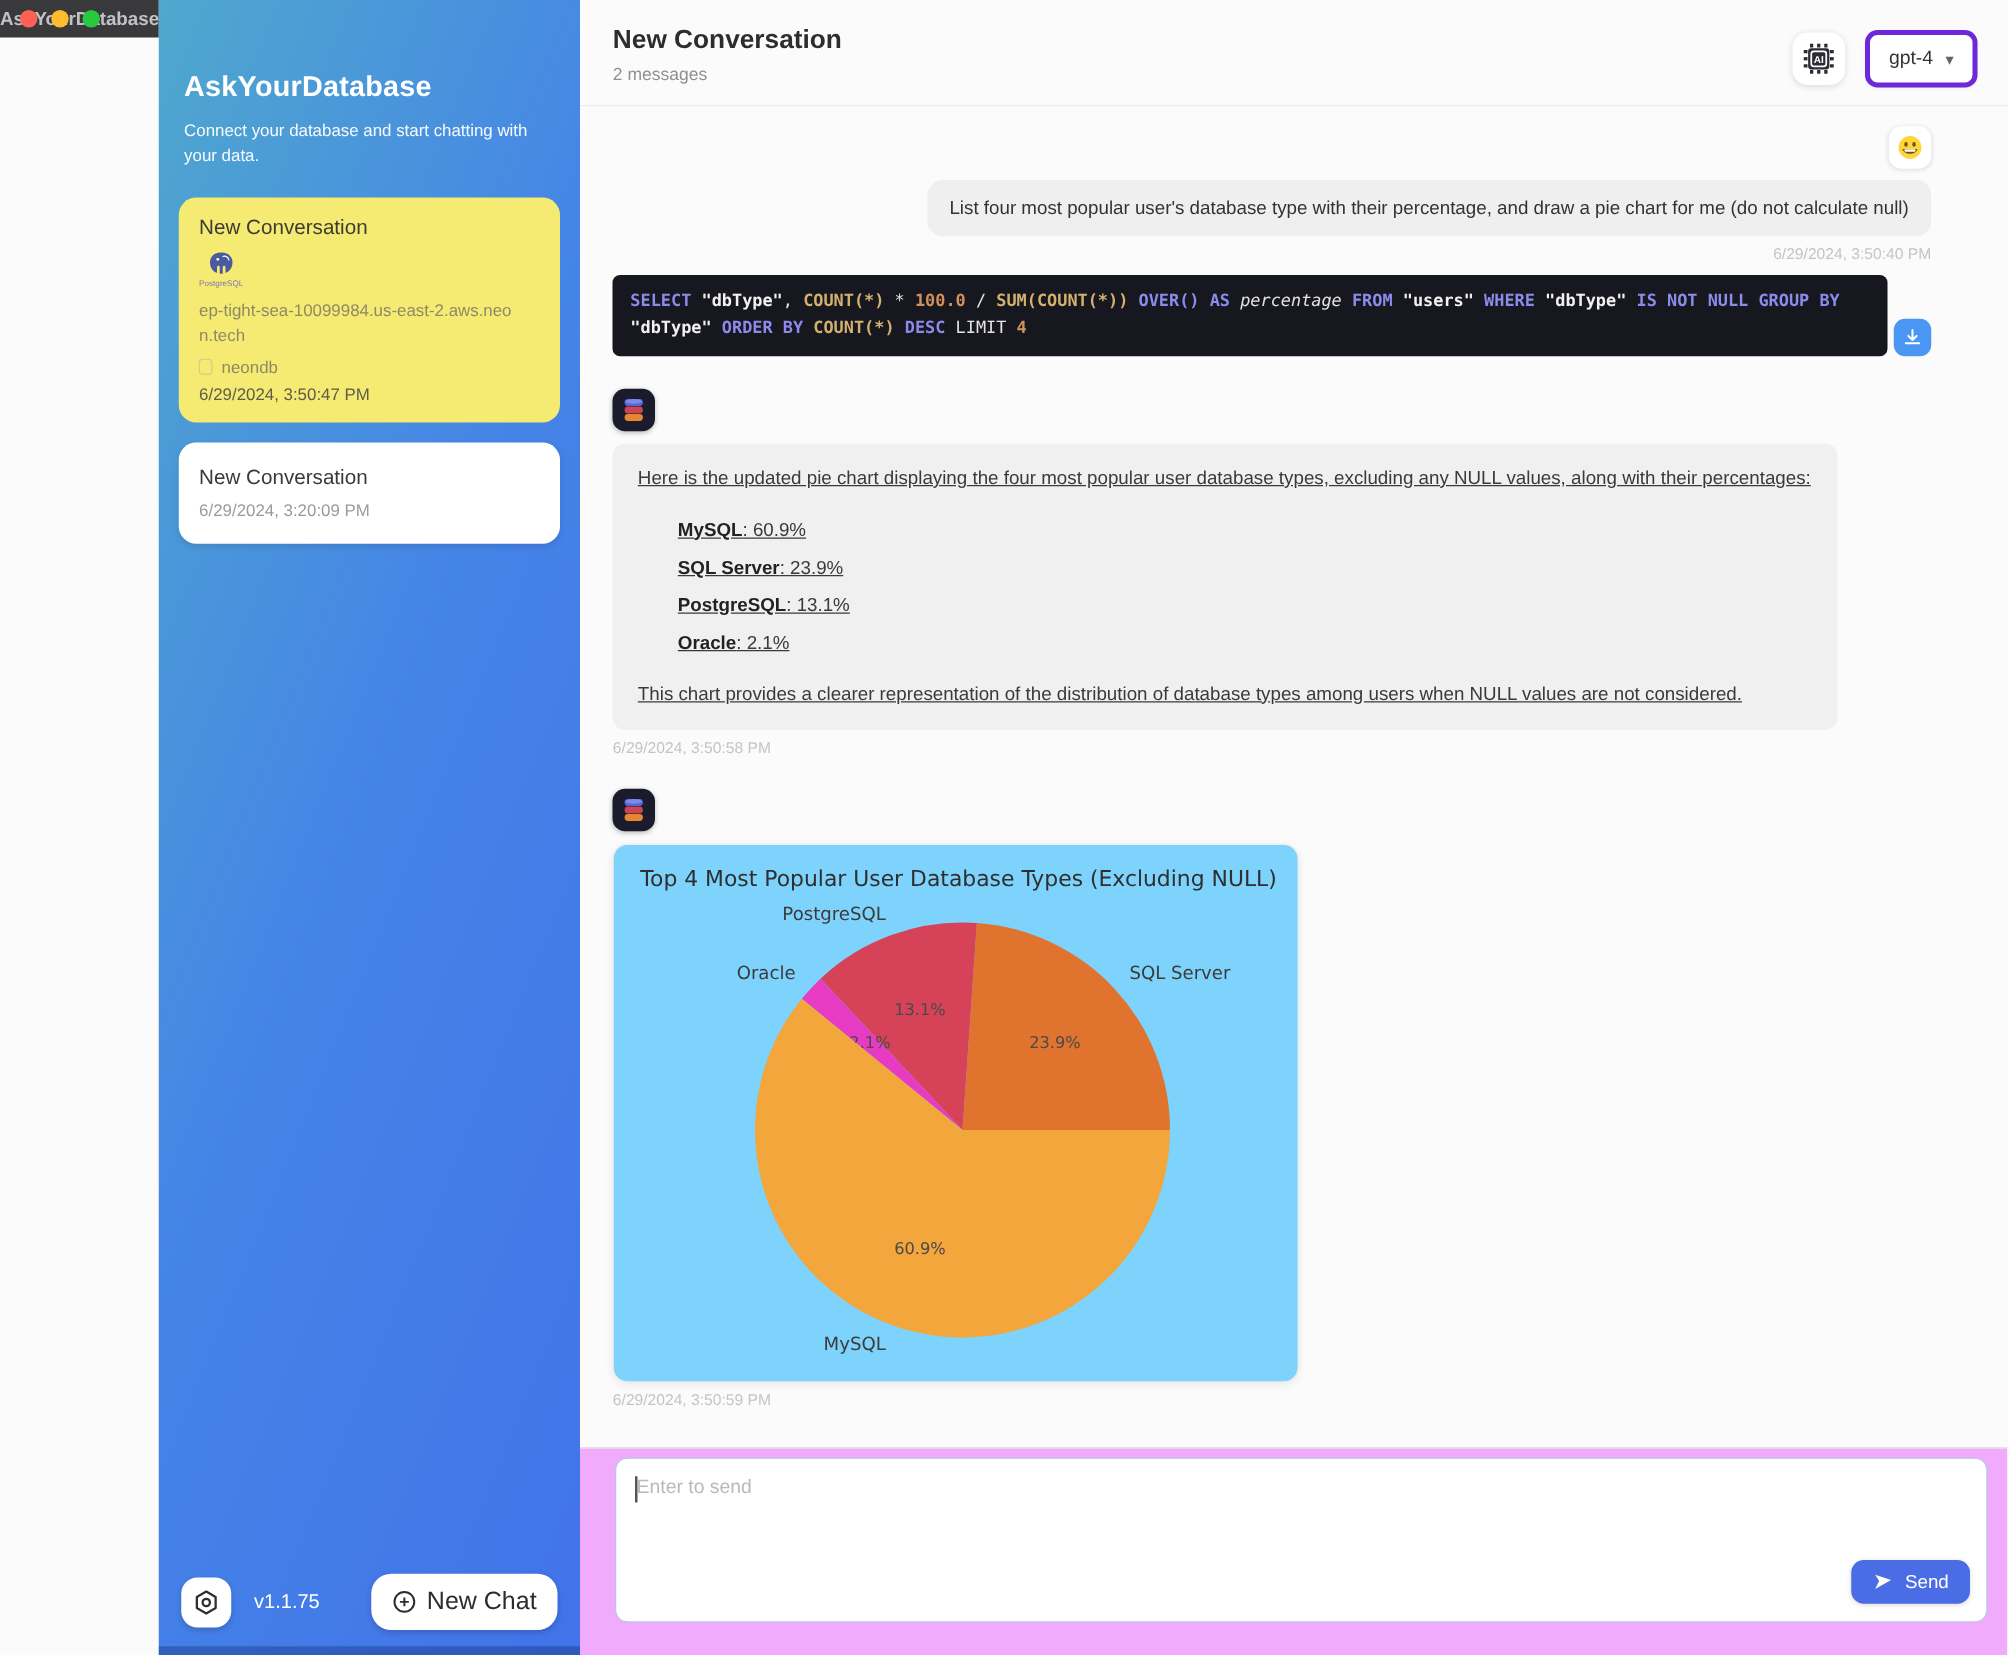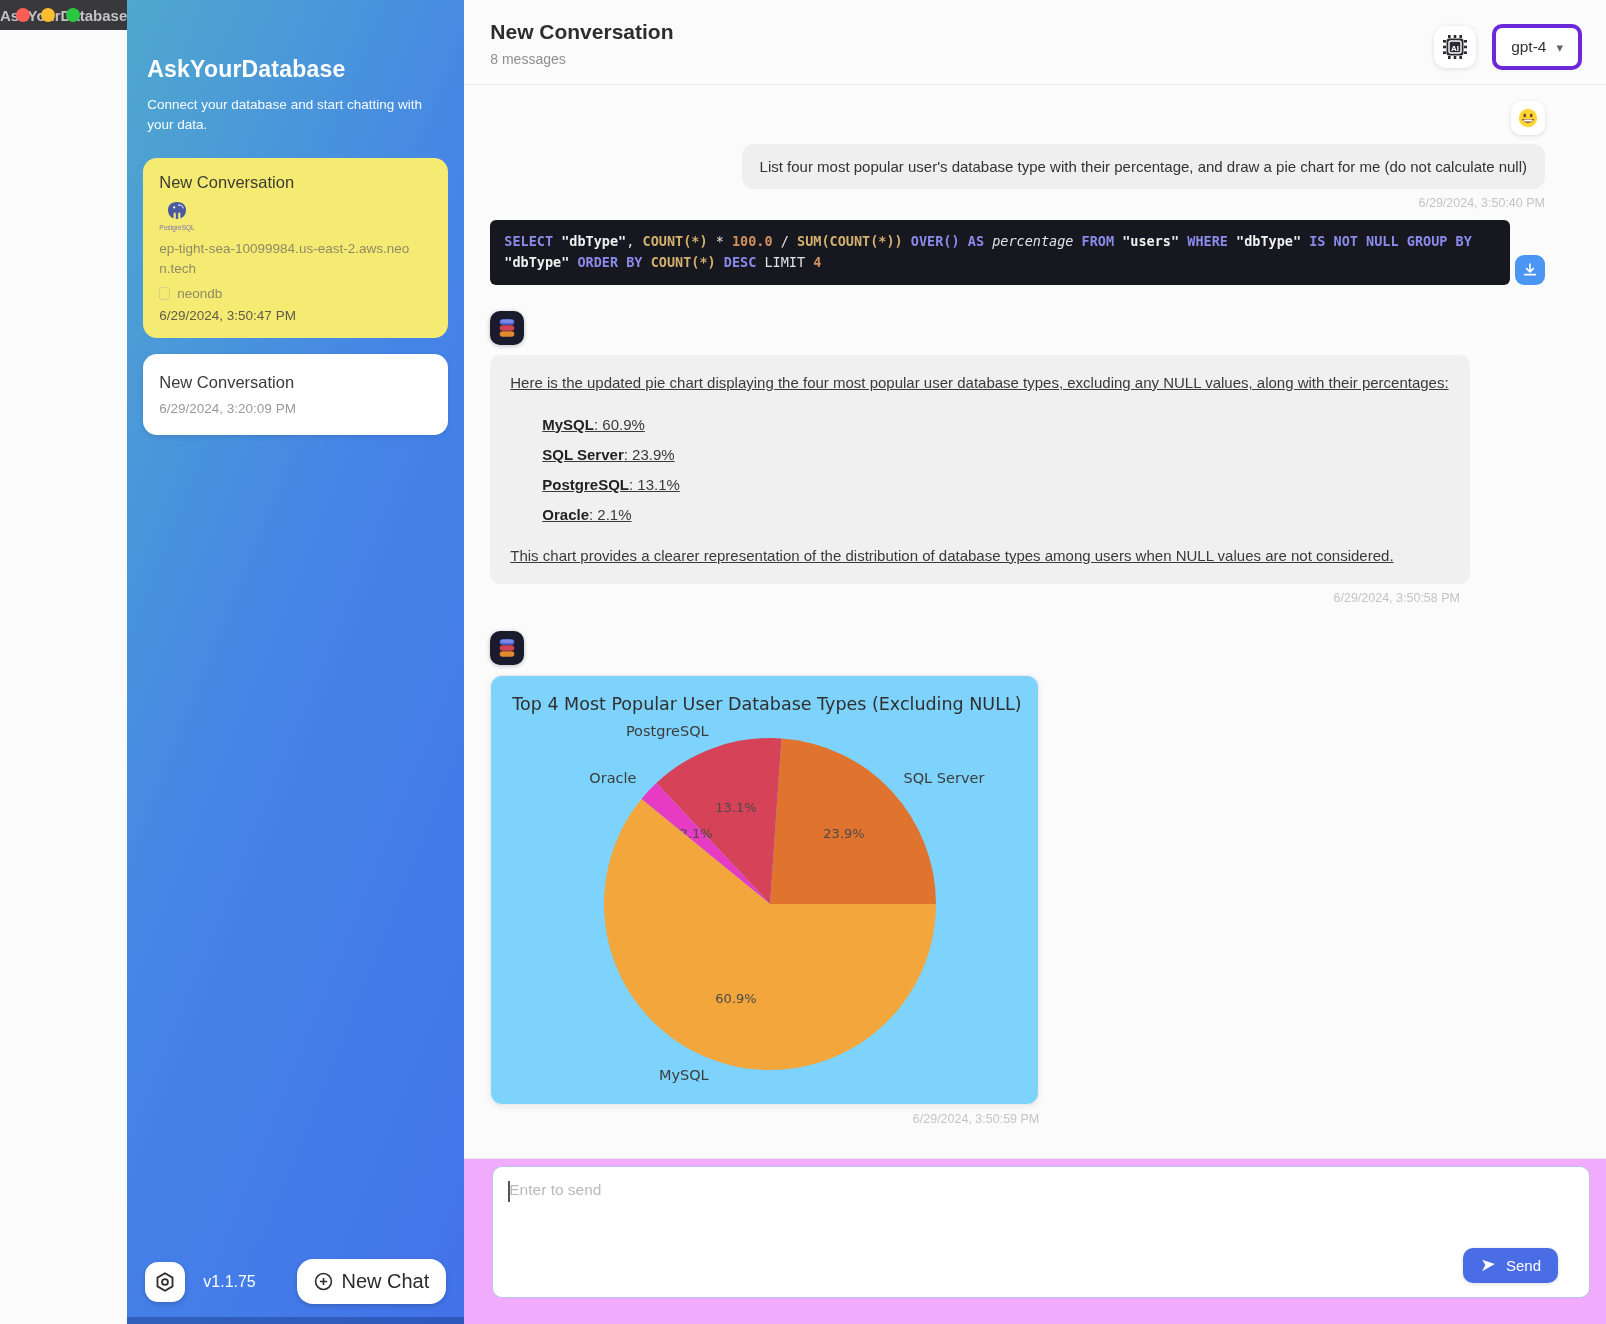--- a/index.html
+++ b/index.html
@@ -59,21 +59,21 @@
 
   
   .chat { padding:16px 61px 0 26px; }
   .row-right { display:flex; flex-direction:column; align-items:flex-end; }
   .avatar { width:34px; height:34px; border-radius:10px; display:flex; align-items:center; justify-content:center; }
   .avatar.user { background:#fff; box-shadow:0 1px 4px rgba(0,0,0,.12); }
   .avatar.bot  { background:#1b1b2e; box-shadow:0 1px 4px rgba(0,0,0,.25); margin-bottom:10px; }
   .user-bubble { margin-top:9px; background:#efeff0; border-radius:12px; padding:14px 18px;
                  font-size:15px; color:#333; max-width:940px; }
   .msg-ts { font-size:12.5px; color:#c4c4c4; margin-top:7px; }
-  .ts-right { text-align:right; }
+  .ts-right { }
 
   .code-row { display:flex; align-items:flex-start; margin-top:10px; }
   .codeblock { flex:1; background:#17171f; border-radius:6px; padding:11px 14px;
                font-family:"DejaVu Sans Mono", monospace; font-size:13.5px; line-height:1.58;
                white-space:pre-wrap; word-break:break-word; }
   .tok-kw{color:#8b8bec;font-weight:bold} .tok-fn{color:#d2b16d;font-weight:bold}
   .tok-num{color:#d2915c;font-weight:bold} .tok-str{color:#f1f1f1;font-weight:bold}
   .tok-pl{color:#e3e3e3} .tok-op{color:#e3e3e3} .tok-id{color:#e3e3e3;font-style:italic}
   .dl-btn { width:30px; height:30px; border-radius:9px; background:#4b96f3; margin-left:5px; margin-top:35px;
             display:flex; align-items:center; justify-content:center; cursor:pointer; flex:0 0 30px; }
@@ -94,21 +94,21 @@
   .chart-ts { width:549px; }
 
   
   .composer { position:absolute; left:0; right:0; bottom:0; height:166px; background:#f0abfc;
               border-top:1px solid #e5e5e5; padding:7px 16px 0 28px; z-index:5; }
   .input-box { position:relative; height:132px; background:#fff; border:1.5px solid #b9c3ea; border-radius:10px; }
   .input-box textarea { width:100%; height:100%; border:none; outline:none; resize:none; background:transparent;
                         padding:14px 16px; font-family:"Liberation Sans", sans-serif; font-size:15.5px; color:#333; }
   .input-box textarea::placeholder { color:#b9b9b9; }
   .caret { position:absolute; left:15px; top:14px; width:1.5px; height:21px; background:#555; }
-  .send-btn { position:absolute; right:31px; bottom:14px; background:#4a6ce4; color:#fff; border-radius:10px;
+  .send-btn { position:absolute; right:13px; bottom:14px; background:#4a6ce4; color:#fff; border-radius:10px;
               padding:9px 17px; display:flex; align-items:center; gap:9px; font-size:15px; cursor:pointer;
               box-shadow:0 1px 4px rgba(0,0,0,.15); }
 </style>
 </head>
 <body>
 
 <div class="window">
 
   <div class="titlebar">
     <div class="traffic">
@@ -165,21 +165,21 @@
         </div>
       </div>
       <div class="edge-strip"></div>
     </aside>
 
     <main class="main">
 
       <header class="main-header">
         <div>
           <div class="mh-title">New Conversation</div>
-          <div class="mh-sub">8 messages</div>
+          <div class="mh-sub">2 messages</div>
         </div>
         <div class="mh-right">
           <div class="ai-btn">
             <svg width="26" height="26" viewBox="0 0 26 26">
               <g fill="#2b2b33">
                 <rect x="6" y="1" width="2.6" height="3"></rect>
                   <rect x="11.7" y="1" width="2.6" height="3"></rect>
                   <rect x="17.4" y="1" width="2.6" height="3"></rect>
                 <rect x="6" y="22" width="2.6" height="3"></rect>
                   <rect x="11.7" y="22" width="2.6" height="3"></rect>

